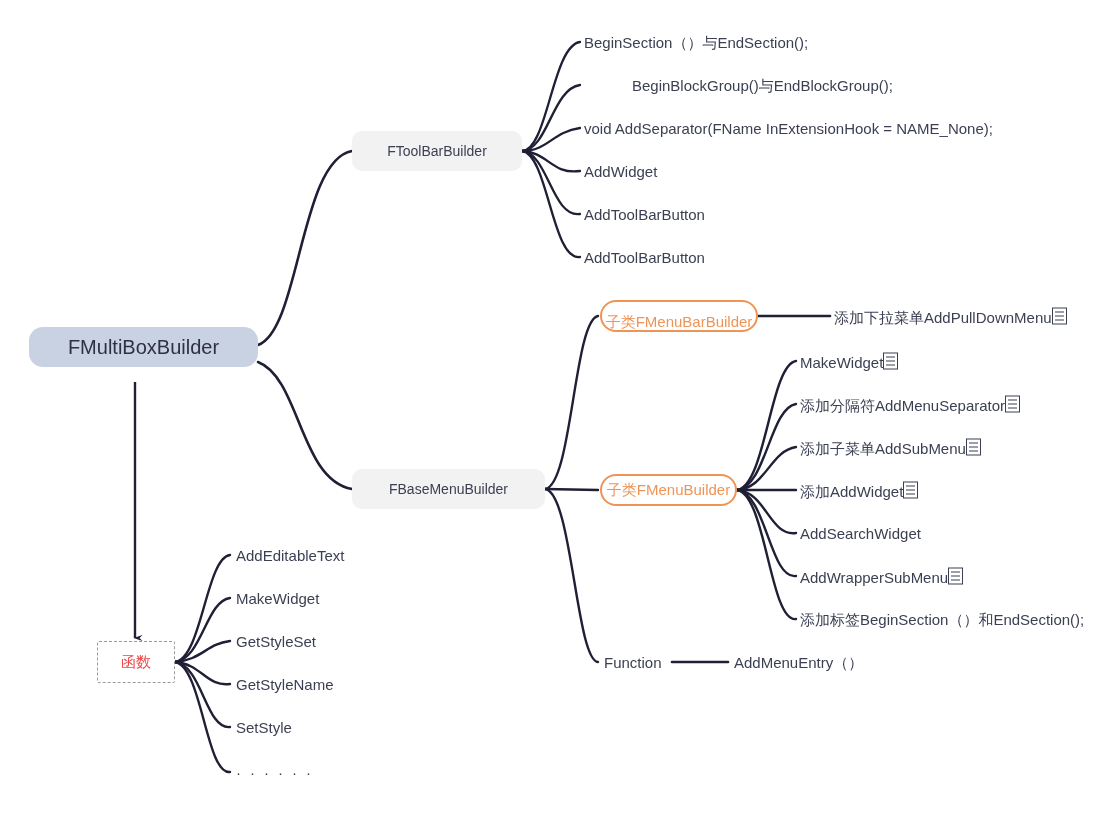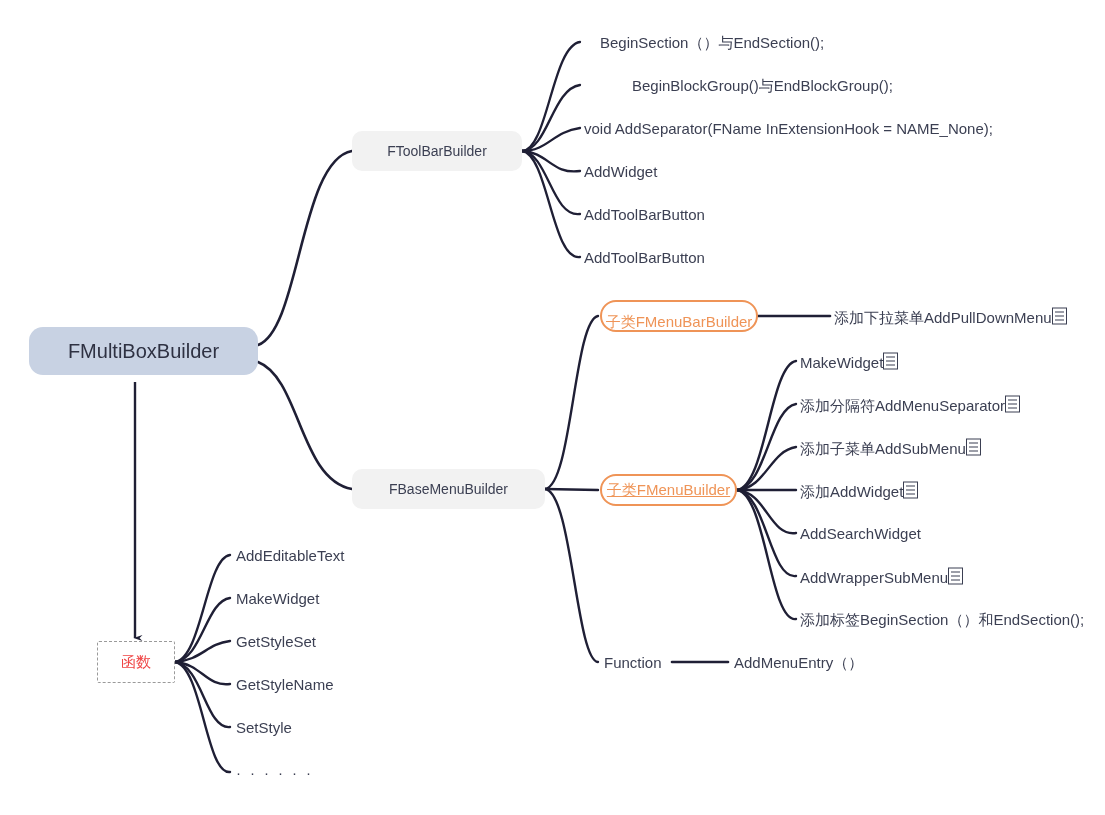--- a/index.html
+++ b/index.html
@@ -147,29 +147,29 @@
     <path d="M737,490 C766,494 770,623 796,619" stroke="#1f1f35" stroke-width="2.4" fill="none" stroke-linecap="round"></path>
 
     <path d="M175,662 C202,658 206,558 230,555" stroke="#1f1f35" stroke-width="2.4" fill="none" stroke-linecap="round"></path>
     <path d="M175,662 C202,659 206,601 230,598" stroke="#1f1f35" stroke-width="2.4" fill="none" stroke-linecap="round"></path>
     <path d="M175,662 C202,660 206,644 230,641" stroke="#1f1f35" stroke-width="2.4" fill="none" stroke-linecap="round"></path>
     <path d="M175,662 C202,664 206,687 230,684" stroke="#1f1f35" stroke-width="2.4" fill="none" stroke-linecap="round"></path>
     <path d="M175,662 C202,665 206,730 230,727" stroke="#1f1f35" stroke-width="2.4" fill="none" stroke-linecap="round"></path>
     <path d="M175,662 C202,666 206,775 230,772" stroke="#1f1f35" stroke-width="2.4" fill="none" stroke-linecap="round"></path>
   </svg>
 
-  <div class="node node-root" style="left:29px; top:327px; width:229px; height:48px;">
+  <div class="node node-root" style="left:29px; top:327px; width:229px; height:40px;">
     <span>FMultiBoxBuilder</span>
   </div>
 
   <div class="node node-grey" style="left:352px; top:131px; width:170px; height:40px;">
     <span>FToolBarBuilder</span>
   </div>
 
-  <div class="leaf" style="left:584px; top:42px;margin-left:16px;">
+  <div class="leaf" style="left:584px; top:42px;">
     <span>BeginSection（）与EndSection();</span>
   </div>
   <div class="leaf" style="left:584px; top:85px;margin-left:48px;">
     <span>BeginBlockGroup()与EndBlockGroup();</span>
   </div>
   <div class="leaf" style="left:584px; top:128px;">
     <span> void AddSeparator(FName InExtensionHook = NAME_None);</span>
   </div>
   <div class="leaf" style="left:584px; top:171px;">
     <span>AddWidget</span>
@@ -185,21 +185,21 @@
     <span>FBaseMenuBuilder</span>
   </div>
 
   <div class="node node-orange" style="left:600px; top:300px; width:158px; height:32px;align-items:flex-end;">
     <span>子类FMenuBarBuilder</span>
   </div>
   <div class="leaf" style="left:834px; top:316px;">
     <span>添加下拉菜单AddPullDownMenu</span><span class="tofu"></span>
   </div>
 
-  <div class="node node-orange" style="left:600px; top:474px; width:137px; height:32px;text-decoration:underline;">
+  <div class="node node-orange" style="left:600px; top:474px; width:137px; height:32px;">
     <span>子类FMenuBuilder</span>
   </div>
 
   <div class="leaf" style="left:800px; top:361px;">
     <span>MakeWidget</span><span class="tofu"></span>
   </div>
   <div class="leaf" style="left:800px; top:404px;">
     <span>添加分隔符AddMenuSeparator</span><span class="tofu"></span>
   </div>
   <div class="leaf" style="left:800px; top:447px;">

